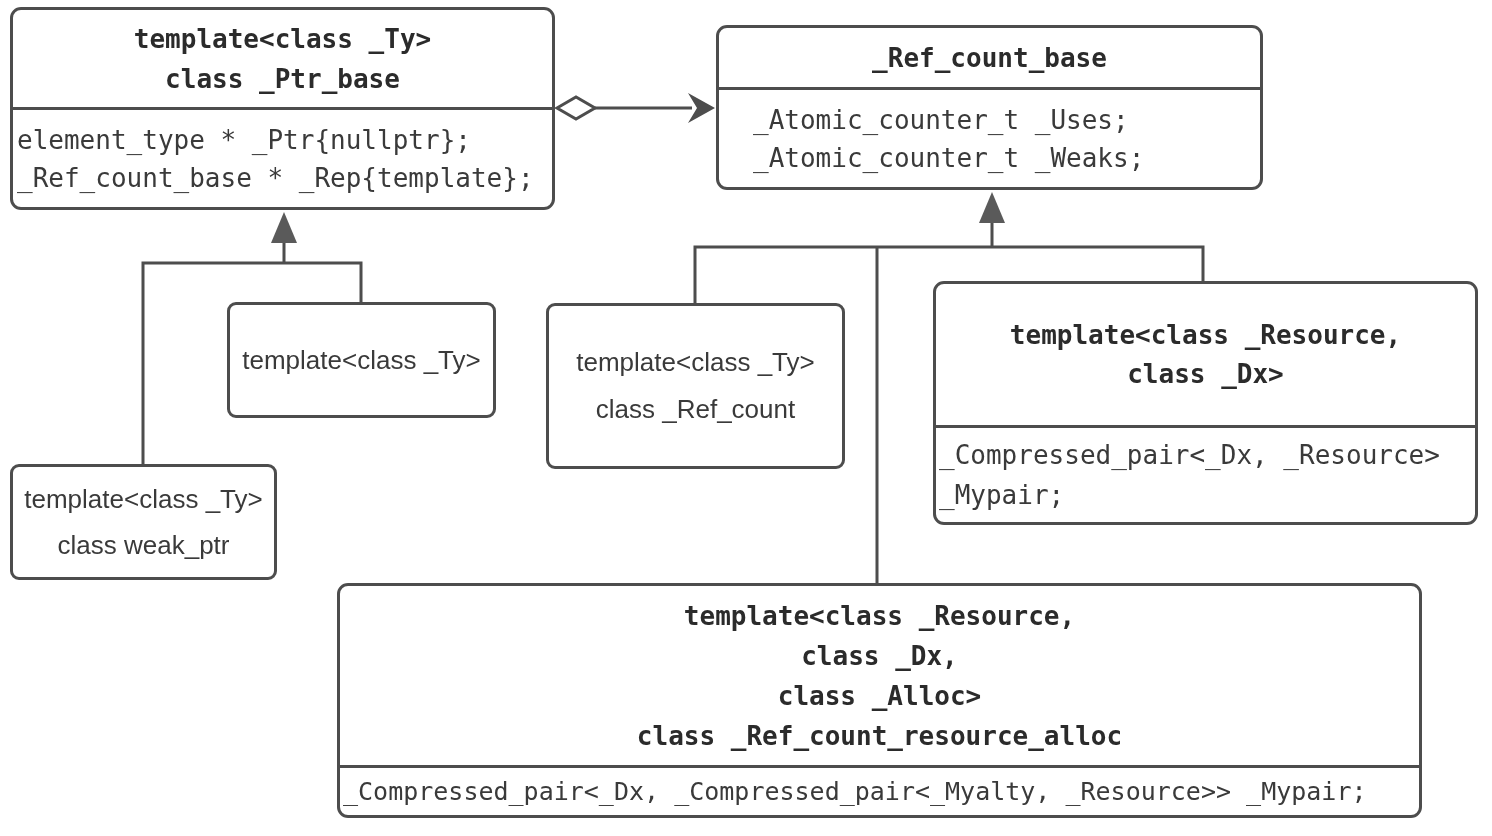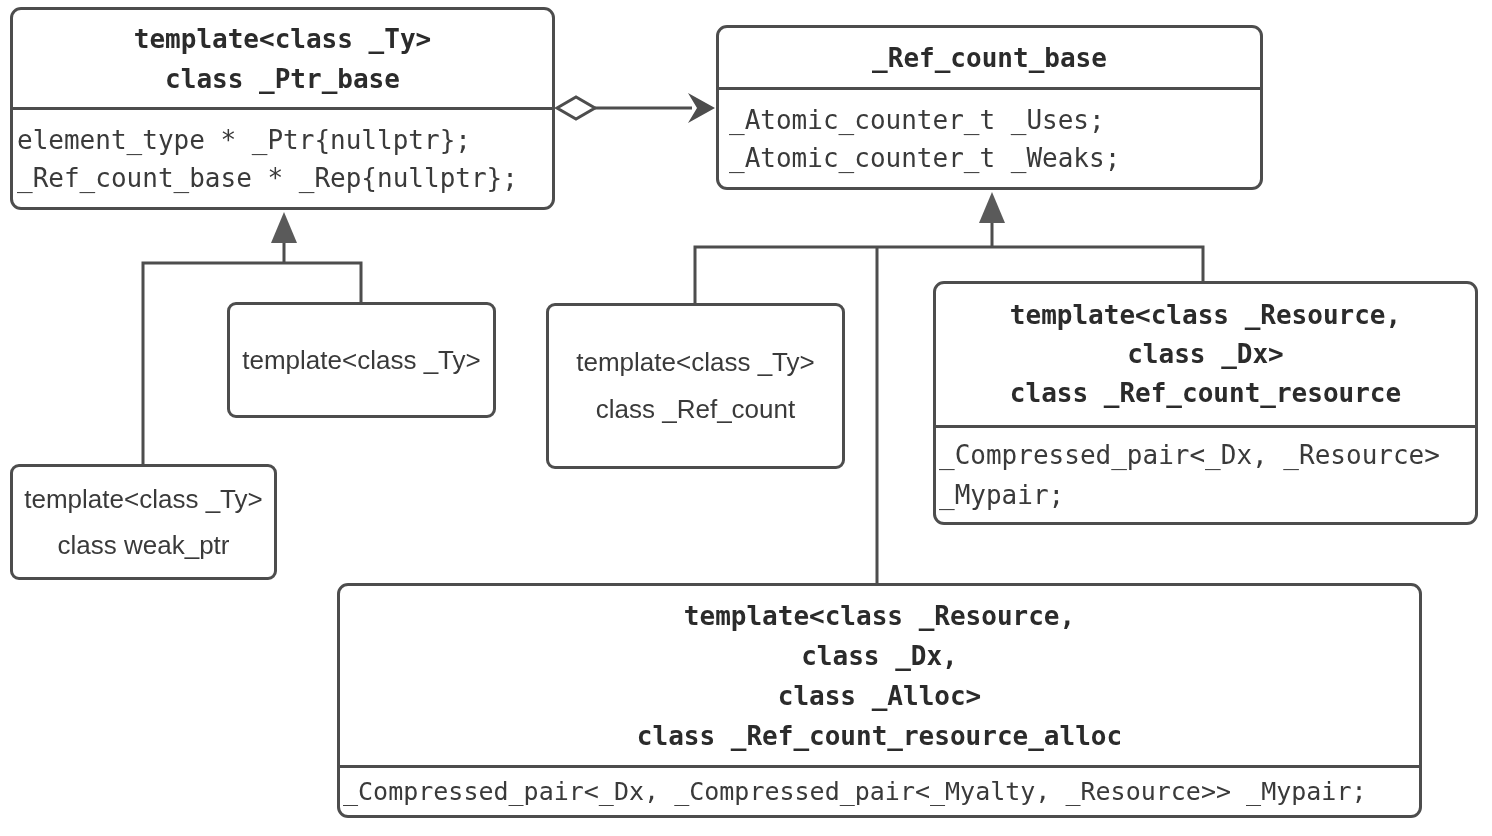--- a/index.html
+++ b/index.html
@@ -55,21 +55,21 @@
     font-size:26px;
   }
 
   
   #box-ptr-base   { left:10px;  top:7px;   width:545px;  height:203px; }
   #box-ptr-base .hdr { height:97px; line-height:40px; }
   #box-ptr-base .bdy { line-height:38px; padding-left:4px; }
 
   #box-ref-count-base { left:716px; top:25px; width:547px; height:165px; }
   #box-ref-count-base .hdr { height:59px; line-height:40px; }
-  #box-ref-count-base .bdy { line-height:38px; padding-left:10px; }
+  #box-ref-count-base .bdy { line-height:38px; padding-left:26px;margin-left:8px; }
 
   #box-shared-ptr { left:227px; top:302px; width:269px; height:116px; line-height:46px; }
   #box-weak-ptr   { left:10px;  top:464px; width:267px; height:116px; line-height:46px; }
   #box-ref-count  { left:546px; top:303px; width:299px; height:166px; line-height:47px; }
 
   #box-ref-count-resource { left:933px; top:281px; width:545px; height:244px; }
   #box-ref-count-resource .hdr { height:141px; line-height:39px; }
   #box-ref-count-resource .bdy { line-height:40px; padding-left:3px; }
 
   #box-ref-count-resource-alloc { left:337px; top:583px; width:1085px; height:235px; }
@@ -99,21 +99,21 @@
     <path d="M688,93 L715,108 L688,123 L697,108 Z" fill="#4d4d4d"></path>
   </svg>
 
   <div class="box" id="box-ptr-base">
     <div class="hdr">
       <div class="hline">template&lt;class _Ty&gt;</div>
       <div class="hline">class _Ptr_base</div>
     </div>
     <div class="bdy">
       <div class="bline">element_type * _Ptr{nullptr};</div>
-      <div class="bline">_Ref_count_base * _Rep{nullptr};</div>
+      <div class="bline">_Ref_count_base * _Rep{template};</div>
     </div>
   </div>
 
   <div class="box" id="box-ref-count-base">
     <div class="hdr">
       <div class="hline">_Ref_count_base</div>
     </div>
     <div class="bdy">
       <div class="bline">_Atomic_counter_t _Uses;</div>
       <div class="bline">_Atomic_counter_t _Weaks;</div>
@@ -131,21 +131,20 @@
 
   <div class="simple" id="box-ref-count">
     <div>template&lt;class _Ty&gt;</div>
     <div>class _Ref_count</div>
   </div>
 
   <div class="box" id="box-ref-count-resource">
     <div class="hdr">
       <div class="hline">template&lt;class _Resource,</div>
       <div class="hline">class _Dx&gt;</div>
-      <div class="hline">class _Ref_count_resource</div>
     </div>
     <div class="bdy">
       <div class="bline">_Compressed_pair&lt;_Dx, _Resource&gt;</div>
       <div class="bline">_Mypair;</div>
     </div>
   </div>
 
   <div class="box" id="box-ref-count-resource-alloc">
     <div class="hdr">
       <div class="hline">template&lt;class _Resource,</div>

